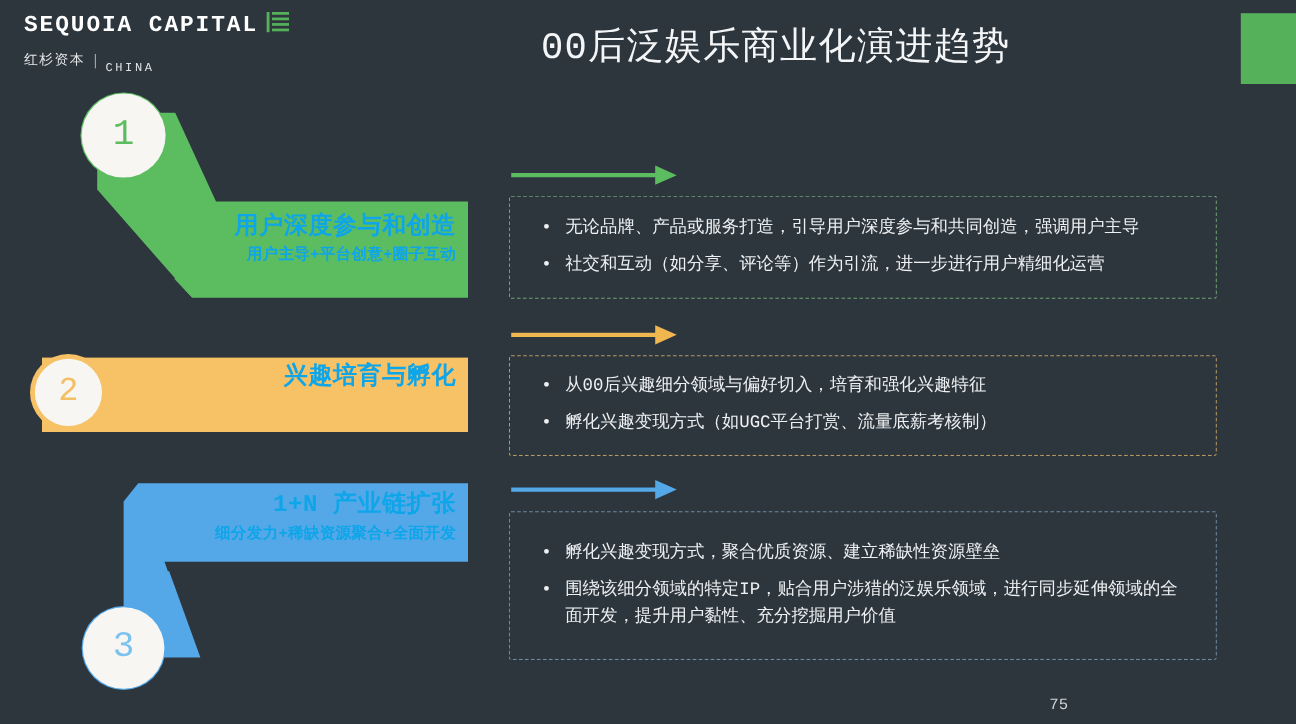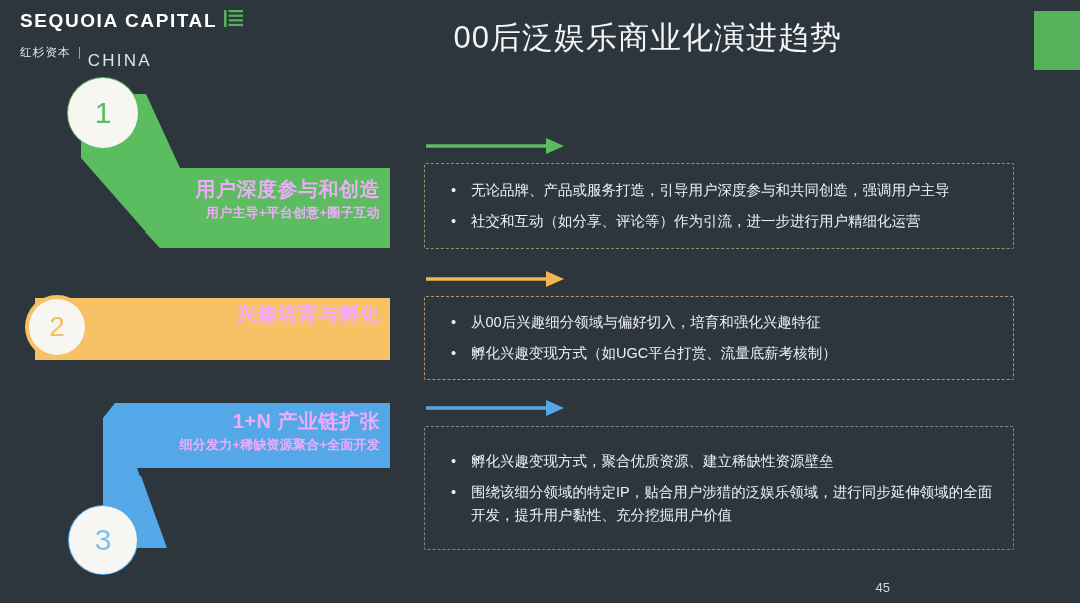--- a/index.html
+++ b/index.html
@@ -2,53 +2,53 @@
 <html><head>
 <meta charset="utf-8">
 <style>
   html,body{margin:0;padding:0;}
   body{
     width:1080px;height:603px;overflow:hidden;
     background:#2d353d;
     font-family:"Liberation Sans","DejaVu Sans",sans-serif;
     -webkit-font-smoothing:antialiased;
   }
-  .slide{position:relative;width:908px;height:603px;background:#2d353d;}
+  .slide{position:relative;width:908px;height:603px;background:#2d353d;font-family:Liberation Mono, monospace;}
 
   
   .logo{position:absolute;left:20px;top:10px;width:240px;}
   .logo-row{display:flex;align-items:center;}
   .logo-word{
     color:#ffffff;font-size:19px;font-weight:bold;letter-spacing:1.6px;
     line-height:1;white-space:nowrap;
   }
   .logo-mark{margin-left:7px;display:block;}
   .logo-sub{display:flex;align-items:center;margin-top:6px;text-align:center;}
   .logo-cn{color:#e6e8ea;font-size:11.5px;letter-spacing:1.2px;line-height:1;}
   .logo-div{width:1px;height:12px;background:#9aa3a8;margin:0 8px;}
-  .logo-en{color:#dfe3e6;font-size:17px;letter-spacing:2.2px;line-height:1;margin-top:15px;}
+  .logo-en{color:#dfe3e6;font-size:10px;letter-spacing:2.2px;line-height:1;margin-top:15px;}
 
   .title{
     position:absolute;right:66px;top:17px;
     color:#f3f5f6;font-size:31px;letter-spacing:1px;white-space:nowrap;
     font-weight:400;
   }
   .green-square{position:absolute;left:1034px;top:11px;width:46px;height:59px;background:#56b15b;}
 
   .page-num{position:absolute;right:18px;bottom:8px;color:#cfd4d8;font-size:13px;}
 
   
   .step{position:absolute;}
   .step-svg{position:absolute;left:0;top:0;}
   .circle-num{
     position:absolute;display:flex;align-items:center;justify-content:center;
     border-radius:50%;background:#f7f6f2;
     font-size:30px;line-height:1;font-weight:400;
   }
-  .band-text{position:absolute;text-align:right;color:#f0abfc;}
+  .band-text{position:absolute;text-align:right;color:#0ea5e9;}
   .band-title{font-size:20px;font-weight:bold;line-height:1.15;letter-spacing:.5px;}
   .band-sub{font-size:13px;font-weight:bold;line-height:1.2;margin-top:4px;letter-spacing:.2px;}
 
   
   .arrow{position:absolute;}
   .dashbox{
     position:absolute;border:1px dashed #8aa08c;border-radius:2px;
     box-sizing:border-box;
   }
   .bullets{position:absolute;left:26px;right:20px;top:50%;transform:translateY(-50%);}
@@ -173,14 +173,14 @@
         <span class="dot">•</span>
         <span class="txt">孵化兴趣变现方式，聚合优质资源、建立稀缺性资源壁垒</span>
       </div>
       <div class="bullet">
         <span class="dot">•</span>
         <span class="txt">围绕该细分领域的特定IP，贴合用户涉猎的泛娱乐领域，进行同步延伸领域的全面开发，提升用户黏性、充分挖掘用户价值</span>
       </div>
     </div>
   </div>
 
-  <div class="page-num">45</div>
+  <div class="page-num">75</div>
 </div>
 
 </body></html>

